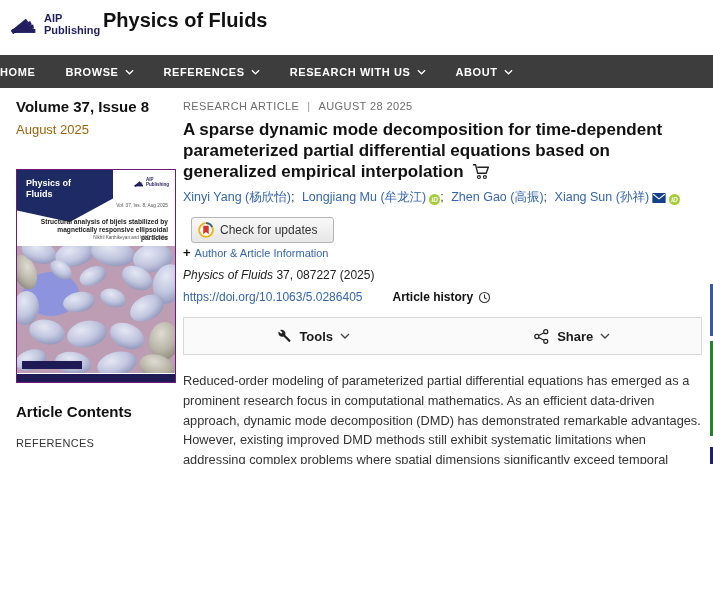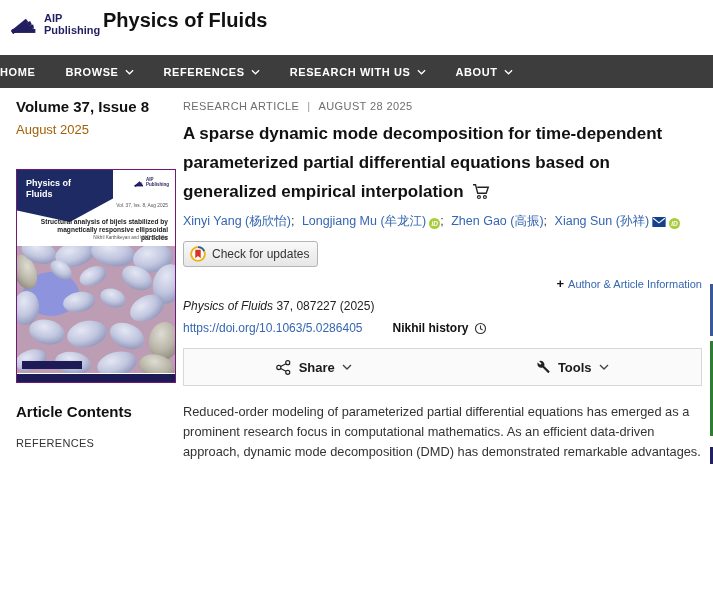--- a/index.html
+++ b/index.html
@@ -37,33 +37,33 @@
   .cover-photo{position:absolute;left:0;top:76px;width:158px;height:127px;}
   .cover-strip{position:absolute;left:0;bottom:0;width:158px;height:8px;background:#1d1a56;}
   .cover-badge{position:absolute;left:5px;bottom:13px;width:60px;height:8px;background:#1d1a56;}
   .contents-heading{font-size:15px;font-weight:700;color:#111;margin-top:20px;}
   .contents-item{font-size:11px;color:#333;margin-top:17px;letter-spacing:.3px;cursor:pointer;}
 
   
   .main-col{position:absolute;top:100px;left:183px;width:519px;}
   .eyebrow{font-size:11px;color:#6e6e6e;letter-spacing:.4px;}
   .eyebrow .sep{margin:0 8px;color:#9a9a9a;}
-  .article-title{margin-top:7px;font-size:17px;font-weight:700;color:#111;line-height:29px;}
+  .article-title{margin-top:7px;font-size:17px;font-weight:700;color:#111;line-height:21px;}
   .article-title svg{vertical-align:-3px;margin-left:4px;}
   .authors-line{margin-top:7px;font-size:12.5px;line-height:17px;}
   .author{color:#3566b0;cursor:pointer;}
   .author-sep{color:#333;margin-right:4px;}
   .inline-icon{display:inline-block;vertical-align:-2px;margin-left:3px;}
   .orcid{display:inline-flex;width:11px;height:11px;border-radius:50%;background:#a6ce39;
          color:#fff;font-size:6.5px;font-weight:700;align-items:center;justify-content:center;
          vertical-align:-1px;margin-left:3px;font-style:italic;}
   .check-btn{margin-top:9px;display:inline-flex;align-items:center;gap:6px;height:24px;
-             padding:0 8px 0 6px;background:linear-gradient(#f9f9f9,#e6e6e6);
-             border:1px solid #b5b5b5;border-radius:3px;font-size:12px;color:#333;cursor:pointer;}
-  .author-info-row{margin-top:9px;font-size:11px;text-align:right;}
+             padding:0 16px 0 6px;background:linear-gradient(#f9f9f9,#e6e6e6);
+             border:1px solid #b5b5b5;border-radius:3px;font-size:12px;color:#333;cursor:pointer;margin-left:8px;}
+  .author-info-row{margin-top:2px;font-size:11px;}
   .plus-icon{color:#111;font-weight:700;font-size:13px;margin-right:4px;}
   .link-blue{color:#3566b0;cursor:pointer;text-decoration:none;}
   .citation-row{margin-top:8px;font-size:12px;color:#222;}
   .citation-journal{font-style:italic;}
   .doi-row{margin-top:8px;font-size:12px;display:flex;align-items:flex-end;gap:30px;}
   .history-label{font-weight:700;color:#111;display:flex;align-items:center;gap:5px;cursor:pointer;}
   .toolbar{margin-top:13px;height:36px;border:1px solid #d8d8d8;background:#fafafa;display:flex;}
   .toolbar-half{flex:1;display:flex;align-items:center;justify-content:center;gap:7px;
                 font-size:13px;font-weight:700;color:#1a1a1a;cursor:pointer;}
   .abstract{margin-top:16px;font-size:12.8px;line-height:19.8px;color:#333;}
@@ -243,50 +243,50 @@
     </div>
 
     <div class="citation-row">
       <span class="citation-journal">Physics of Fluids</span>
       <span>37</span><span>, 087227 (2025)</span>
     </div>
 
     <div class="doi-row">
       <span class="link-blue">https://doi.org/10.1063/5.0286405</span>
       <span class="history-label">
-        <span>Nikhil history</span>
+        <span>Article history</span>
         <svg width="13" height="13" viewBox="0 0 14 14">
             <circle cx="7" cy="7" r="5.4" fill="none" stroke="#333" stroke-width="1.2"></circle>
             <path d="M7 3.8v3.4l2.2 1.5" stroke="#333" stroke-width="1.2" fill="none"></path>
           </svg>
       </span>
     </div>
 
     <div class="toolbar">
+      <div class="toolbar-half">
+        <svg width="16" height="16" viewBox="0 0 24 24">
+          <path fill="#222" d="M21.7 18.3l-7.9-7.9c.8-2 .4-4.4-1.3-6C10.8 2.7 8.3 2.3 6.3 3.2l3.5 3.5-2.1 2.1-3.6-3.5c-.9 2-.5 4.5 1.2 6.2 1.6 1.6 4 2.1 6 1.3l7.9 7.9c.4.4 1 .4 1.4 0l1.1-1.1c.4-.4.4-1 0-1.3z"></path>
+        </svg>
+        <span>Tools</span>
+        <svg width="10" height="6" viewBox="0 0 10 6">
+            <path d="M1 1l4 4 4-4" stroke="#444" stroke-width="1.4" fill="none"></path>
+          </svg>
+      </div>
       <div class="toolbar-half">
         <svg width="17" height="17" viewBox="0 0 20 20">
           <circle cx="4.5" cy="10" r="2.4" fill="none" stroke="#222" stroke-width="1.4"></circle>
           <circle cx="15" cy="4.3" r="2.4" fill="none" stroke="#222" stroke-width="1.4"></circle>
           <circle cx="15" cy="15.7" r="2.4" fill="none" stroke="#222" stroke-width="1.4"></circle>
           <path d="M6.7 8.9l6.2-3.4M6.7 11.1l6.2 3.4" stroke="#222" stroke-width="1.3"></path>
         </svg>
         <span>Share</span>
         <svg width="10" height="6" viewBox="0 0 10 6">
             <path d="M1 1l4 4 4-4" stroke="#444" stroke-width="1.4" fill="none"></path>
           </svg>
       </div>
-      <div class="toolbar-half">
-        <svg width="16" height="16" viewBox="0 0 24 24">
-          <path fill="#222" d="M21.7 18.3l-7.9-7.9c.8-2 .4-4.4-1.3-6C10.8 2.7 8.3 2.3 6.3 3.2l3.5 3.5-2.1 2.1-3.6-3.5c-.9 2-.5 4.5 1.2 6.2 1.6 1.6 4 2.1 6 1.3l7.9 7.9c.4.4 1 .4 1.4 0l1.1-1.1c.4-.4.4-1 0-1.3z"></path>
-        </svg>
-        <span>Tools</span>
-        <svg width="10" height="6" viewBox="0 0 10 6">
-            <path d="M1 1l4 4 4-4" stroke="#444" stroke-width="1.4" fill="none"></path>
-          </svg>
-      </div>
     </div>
 
     <div class="abstract">Reduced-order modeling of parameterized partial differential equations has emerged as a prominent research focus in computational mathematics. As an efficient data-driven approach, dynamic mode decomposition (DMD) has demonstrated remarkable advantages. However, existing improved DMD methods still exhibit systematic limitations when addressing complex problems where spatial dimensions significantly exceed temporal dimensions. To mitigate this problem, we innovatively propose a GEIM (generalized empirical interpolation method)-DMD reduced order modeling framework that synergistically integrates GEIM with DMD. By employing GEIM to construct a deterministic spatial collocation point selection strategy for dimensionality reduction, the GEIM-DMD maintains accuracy comparable to standard DMD while significantly reducing computational costs. To further extend parametric applications, a K-nearest neighbors (KNN)-based algorithm, termed KNN-GEIM-DMD, which constructs an efficient mapping from the parameter space to the solution space, is proposed. Numerical results demonstrate the high efficiency and accuracy of the proposed method, which matches that of the standard DMD and exceeds that of the compressed DMD.</div>
   </div>
 
   <div class="edge-strip" style="top:284px;height:52px;background:#3b5998;"></div>
   <div class="edge-strip" style="top:341px;height:95px;background:#2e7d32;"></div>
   <div class="edge-strip" style="top:447px;height:85px;background:#221f61;"></div>
 
 </div>

